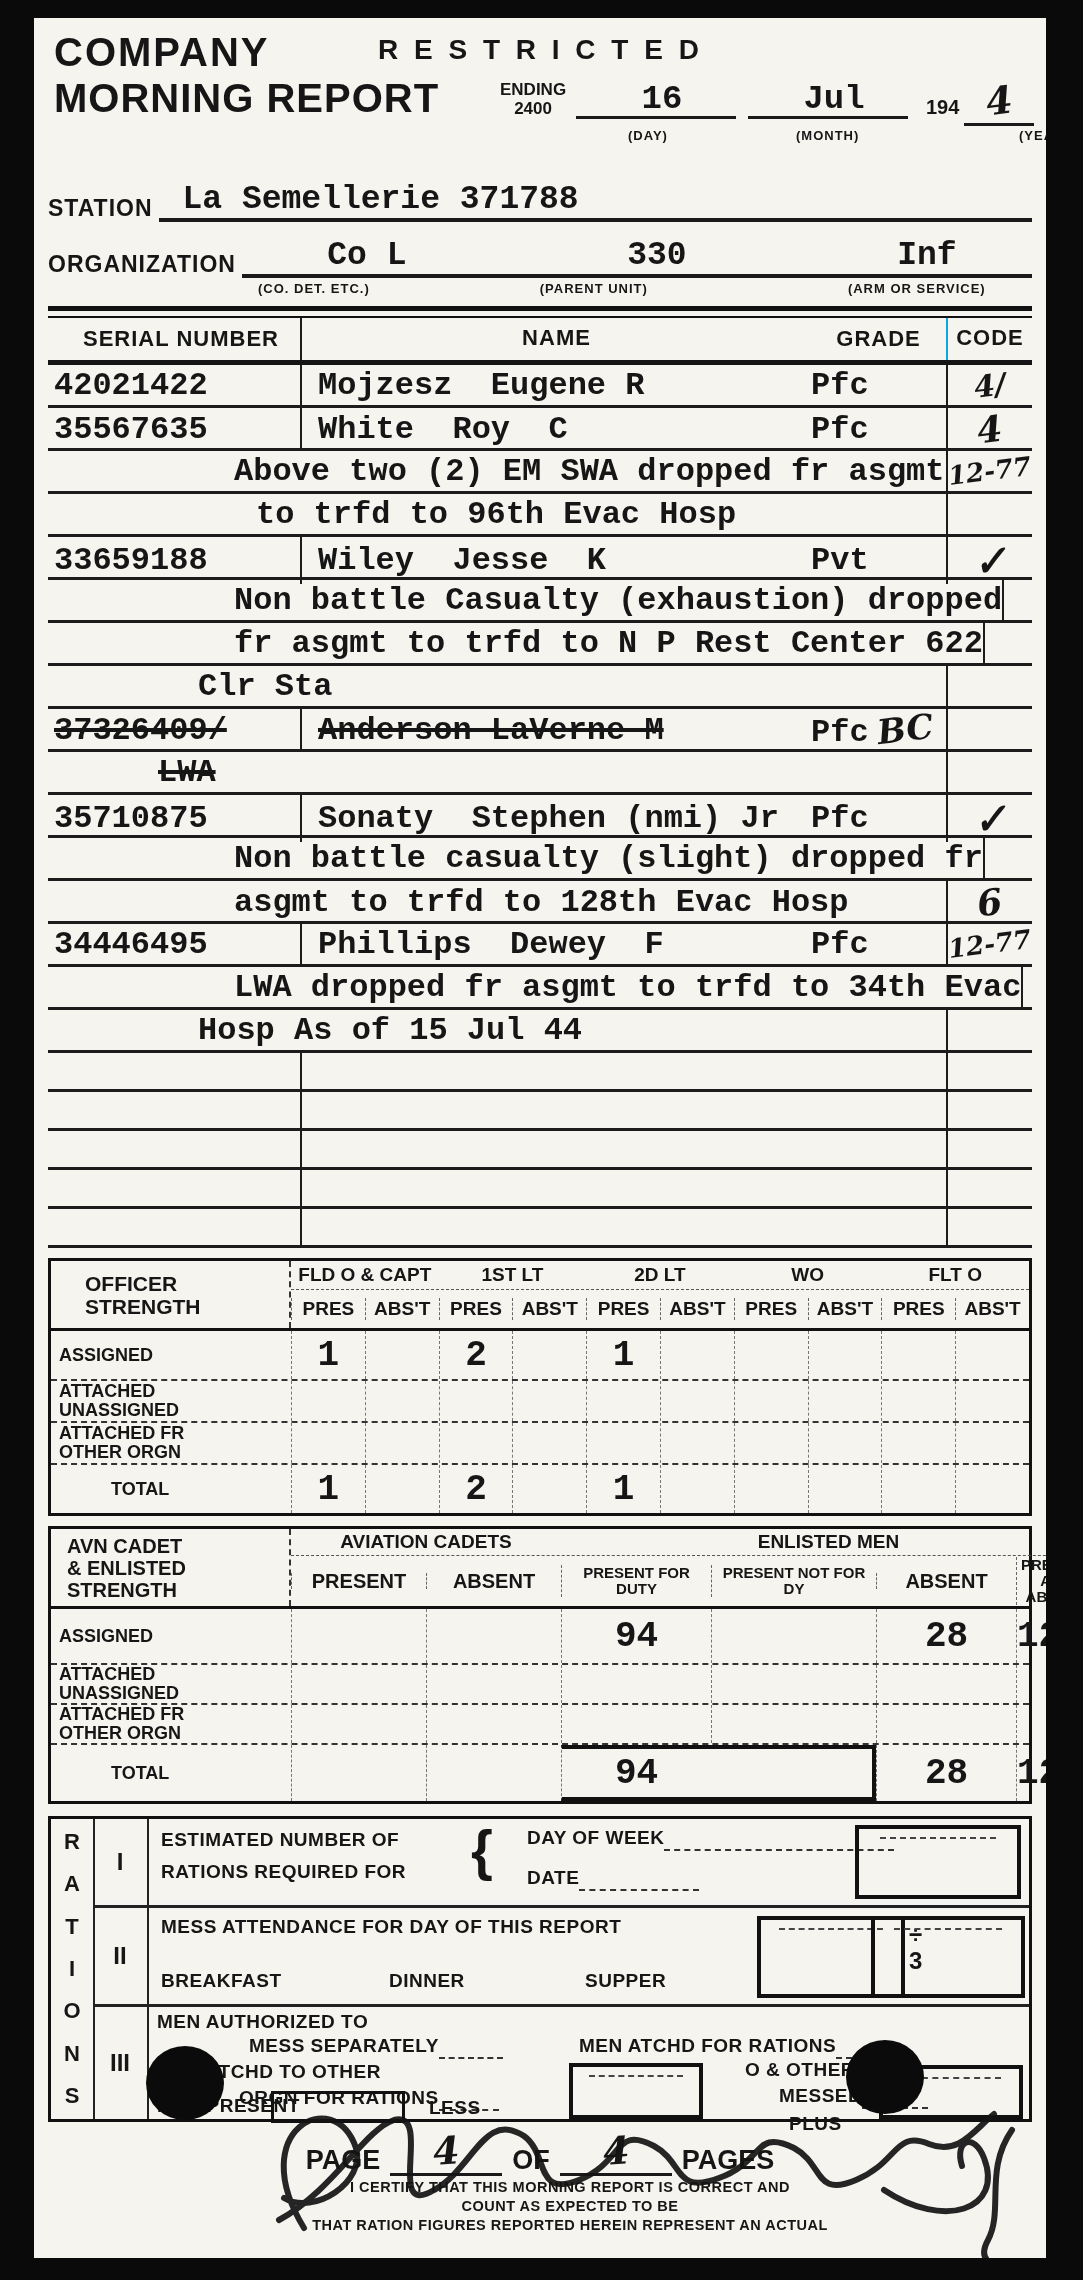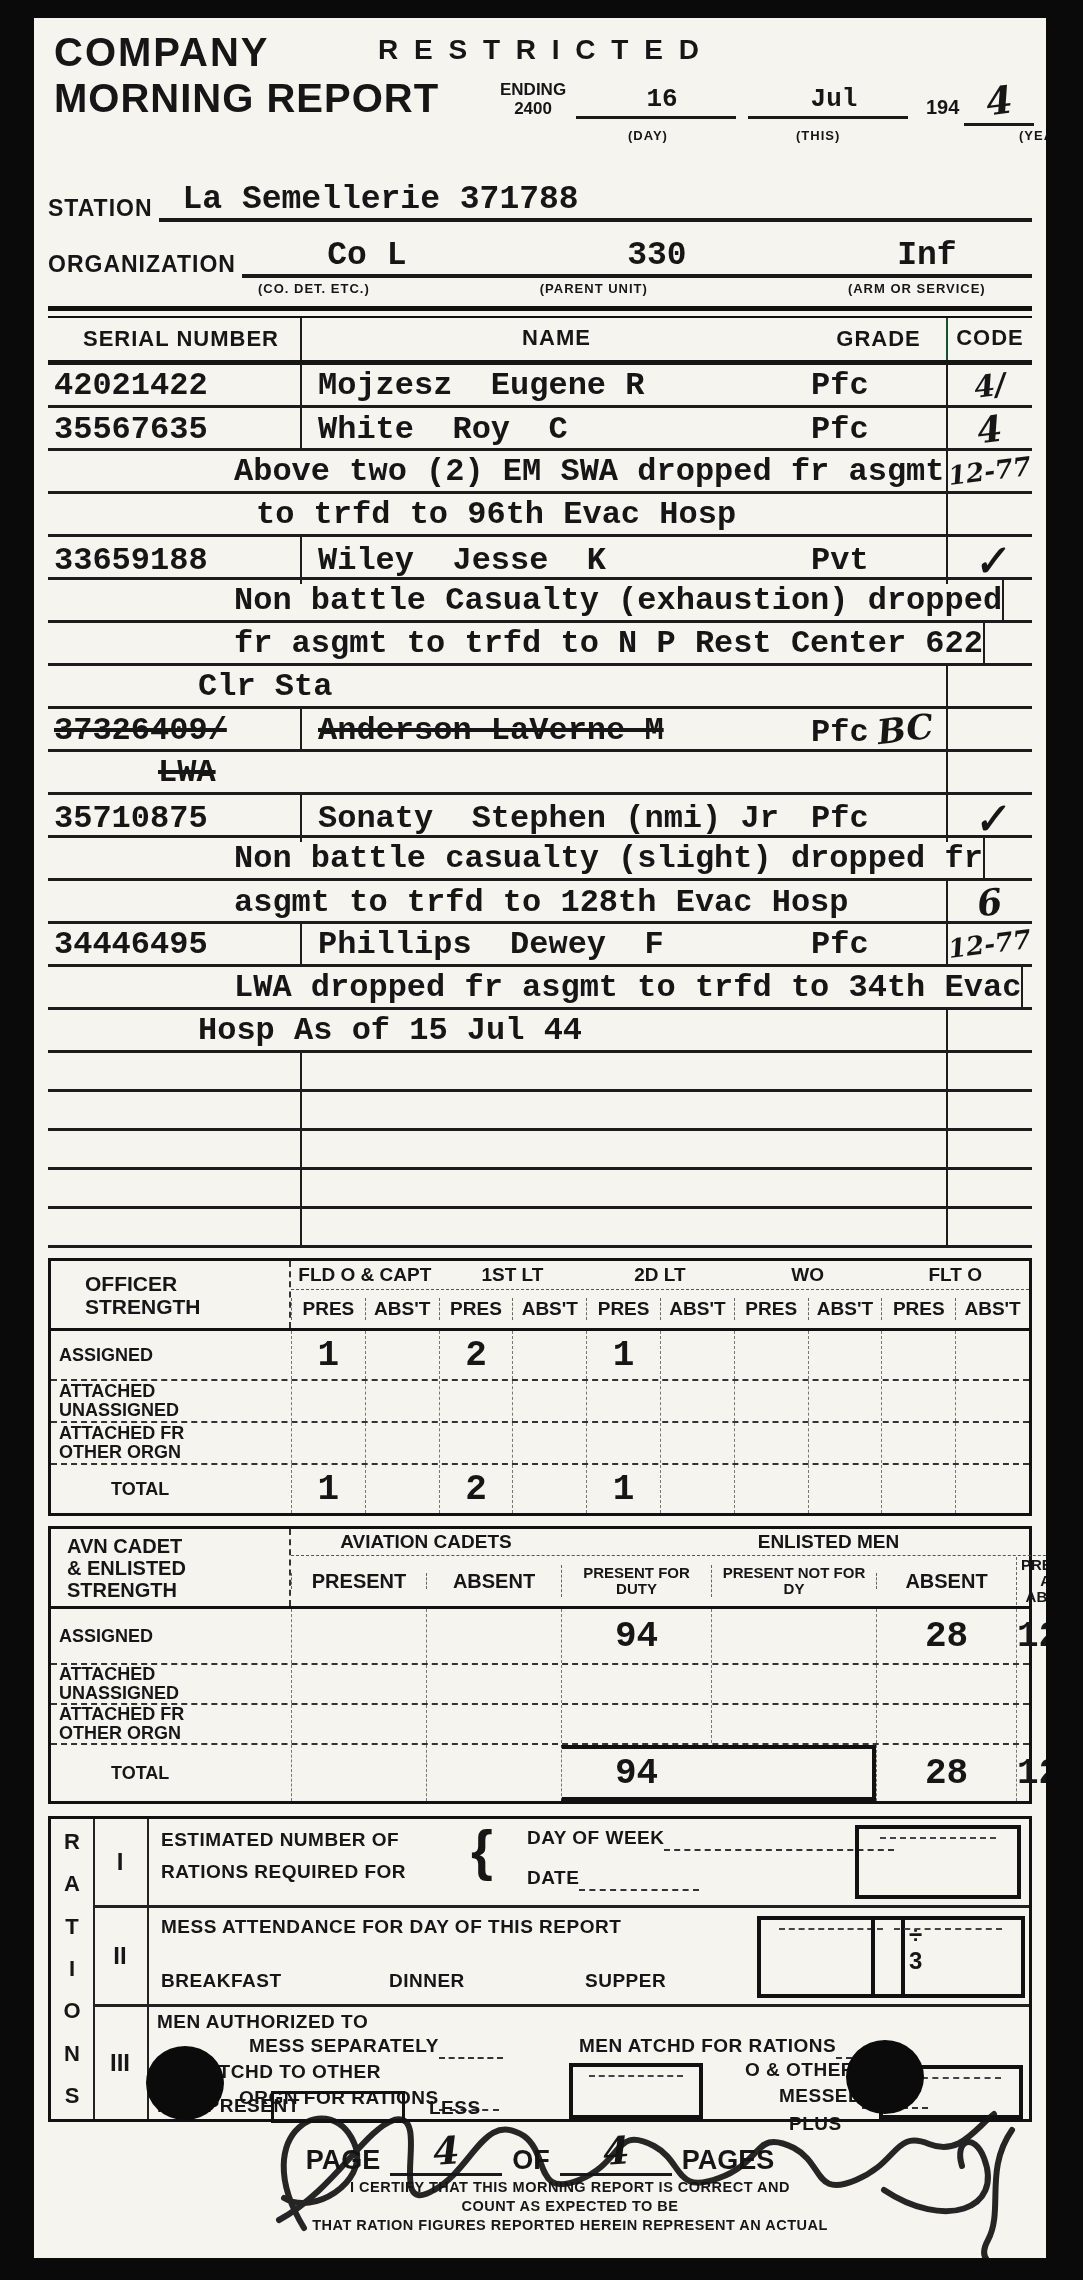--- a/index.html
+++ b/index.html
@@ -11,21 +11,21 @@
   .tw{font-family:"Liberation Mono","DejaVu Sans Mono",monospace;font-weight:700;white-space:pre;}
   .hand{font-family:"DejaVu Serif",serif;font-style:italic;font-weight:700;display:inline-block;transform:rotate(-7deg);}
   .struck{text-decoration:line-through;text-decoration-thickness:4px;}
   
   .hdr{position:relative;height:122px;}
   .t1{position:absolute;left:6px;top:2px;font-size:40px;letter-spacing:2px;}
   .t2{position:absolute;left:6px;top:48px;font-size:40px;letter-spacing:1px;}
   .restricted{position:absolute;left:330px;top:6px;font-size:28px;letter-spacing:4px;}
   .ending{position:absolute;left:452px;top:52px;font-size:17px;line-height:19px;text-align:center;}
   .dfield{position:absolute;border-bottom:3px solid #1a1a1a;text-align:center;}
-  .dval{font-size:26px;line-height:34px;margin-left:12px;}
+  .dval{font-size:34px;line-height:34px;margin-left:12px;}
   .dlab{position:absolute;font-size:13px;letter-spacing:1px;}
   
   .srow{display:flex;align-items:flex-end;margin-top:22px;height:50px;}
   .slab{font-size:23px;letter-spacing:1px;padding-right:6px;white-space:nowrap;}
   .sval{flex:1;border-bottom:4px solid #1a1a1a;font-size:33px;padding-left:24px;}
   .orow{display:flex;align-items:flex-end;margin-top:8px;height:48px;}
   .oseg{border-bottom:4px solid #1a1a1a;font-size:33px;text-align:center;}
   .osub{display:flex;font-size:13px;letter-spacing:1px;margin-top:3px;}
   .thick{border-top:5px solid #111;border-bottom:2px solid #111;height:5px;margin-top:10px;}
   
@@ -97,21 +97,21 @@
       <div>ENDING</div>
       <div>2400</div>
     </div>
     <div class="dfield" style="left:528px;top:54px;width:160px;">
       <span class="tw dval">16</span>
     </div>
     <div class="dlab pf" style="left:580px;top:100px;">(DAY)</div>
     <div class="dfield" style="left:700px;top:54px;width:160px;">
       <span class="tw dval">Jul</span>
     </div>
-    <div class="dlab pf" style="left:748px;top:100px;">(THIS)</div>
+    <div class="dlab pf" style="left:748px;top:100px;">(MONTH)</div>
     <div class="pf" style="position:absolute;left:878px;top:68px;font-size:20px;">194</div>
     <div class="dfield" style="left:916px;top:50px;width:70px;">
       <span class="hand" style="font-size:38px;">4</span>
     </div>
     <div class="dlab pf" style="left:926px;top:100px;margin-left:45px;">(YEAR)</div>
   </div>
 
   <div class="srow">
     <span class="slab pf">STATION</span>
     <span class="sval tw">La Semellerie 371788</span>
@@ -128,21 +128,21 @@
     <span style="margin-left:170px;">(PARENT UNIT)</span>
     <span style="margin-left:200px;">(ARM OR SERVICE)</span>
   </div>
   <div class="thick"></div>
 
   <div>
     <div class="rost-h">
       <div class="pf" style="padding-left:14px;text-align:center;">SERIAL NUMBER</div>
       <div class="pf" style="text-align:center;border-left:2px solid #1c1c1c;align-self:stretch;line-height:40px;">NAME</div>
       <div class="pf" style="text-align:center;">GRADE</div>
-      <div class="pf" style="text-align:center;border-left:2px solid #14532d;align-self:stretch;line-height:40px;">CODE</div>
+      <div class="pf" style="text-align:center;border-left:2px solid #0ea5e9;align-self:stretch;line-height:40px;">CODE</div>
     </div>
 
     <div class="rrow">
       <div class="tw cell-serial">42021422</div>
       <div class="tw cell-name"><span>Mojzesz  Eugene R</span></div>
       <div class="tw cell-grade">Pfc</div>
       <div class="cell-code">
             <span class="hand">4/</span>
           </div>
     </div>

